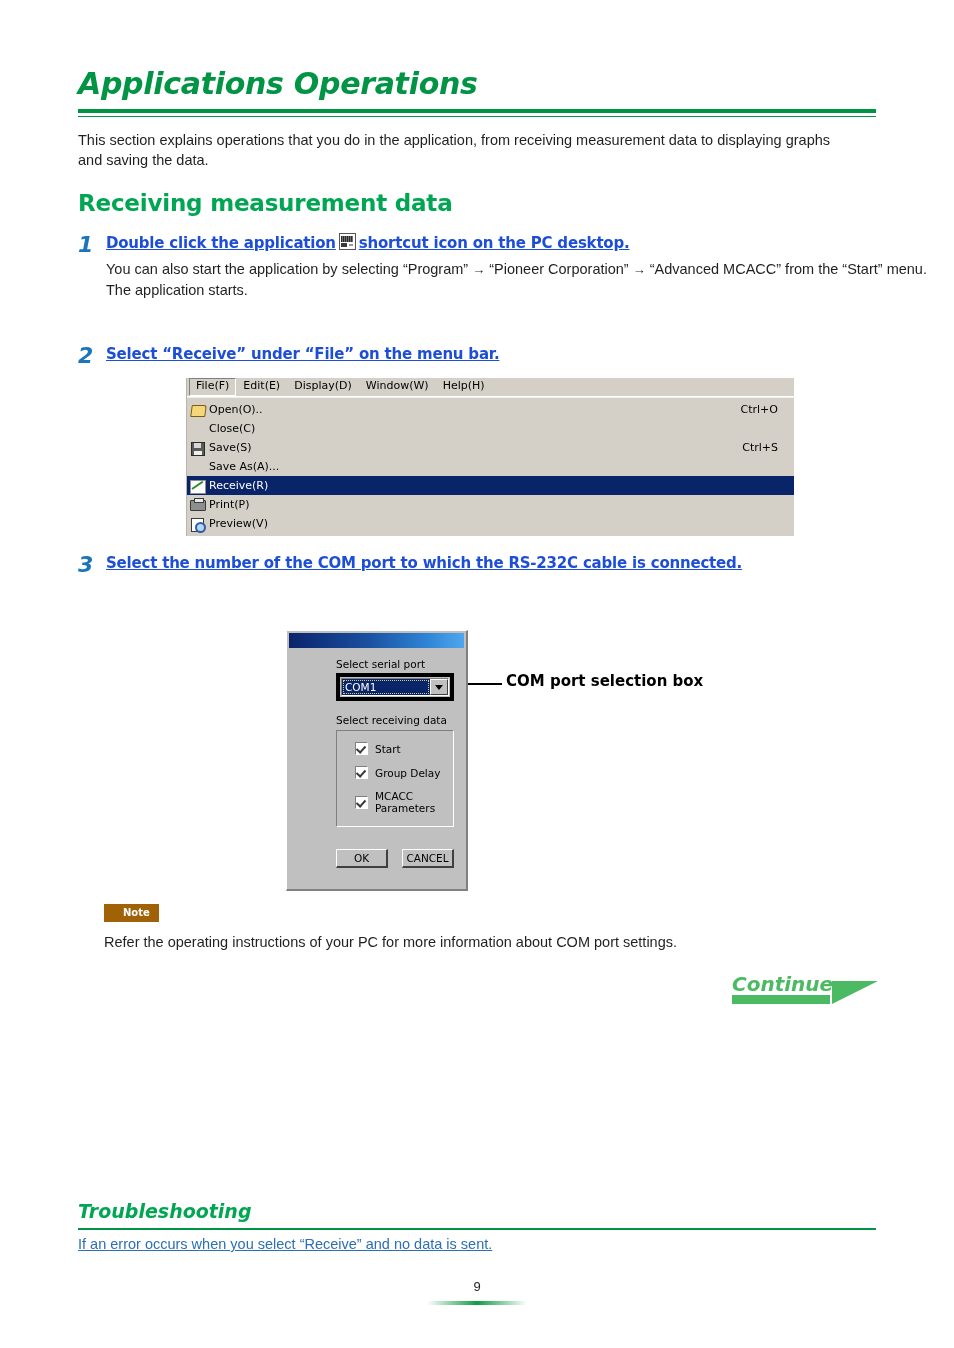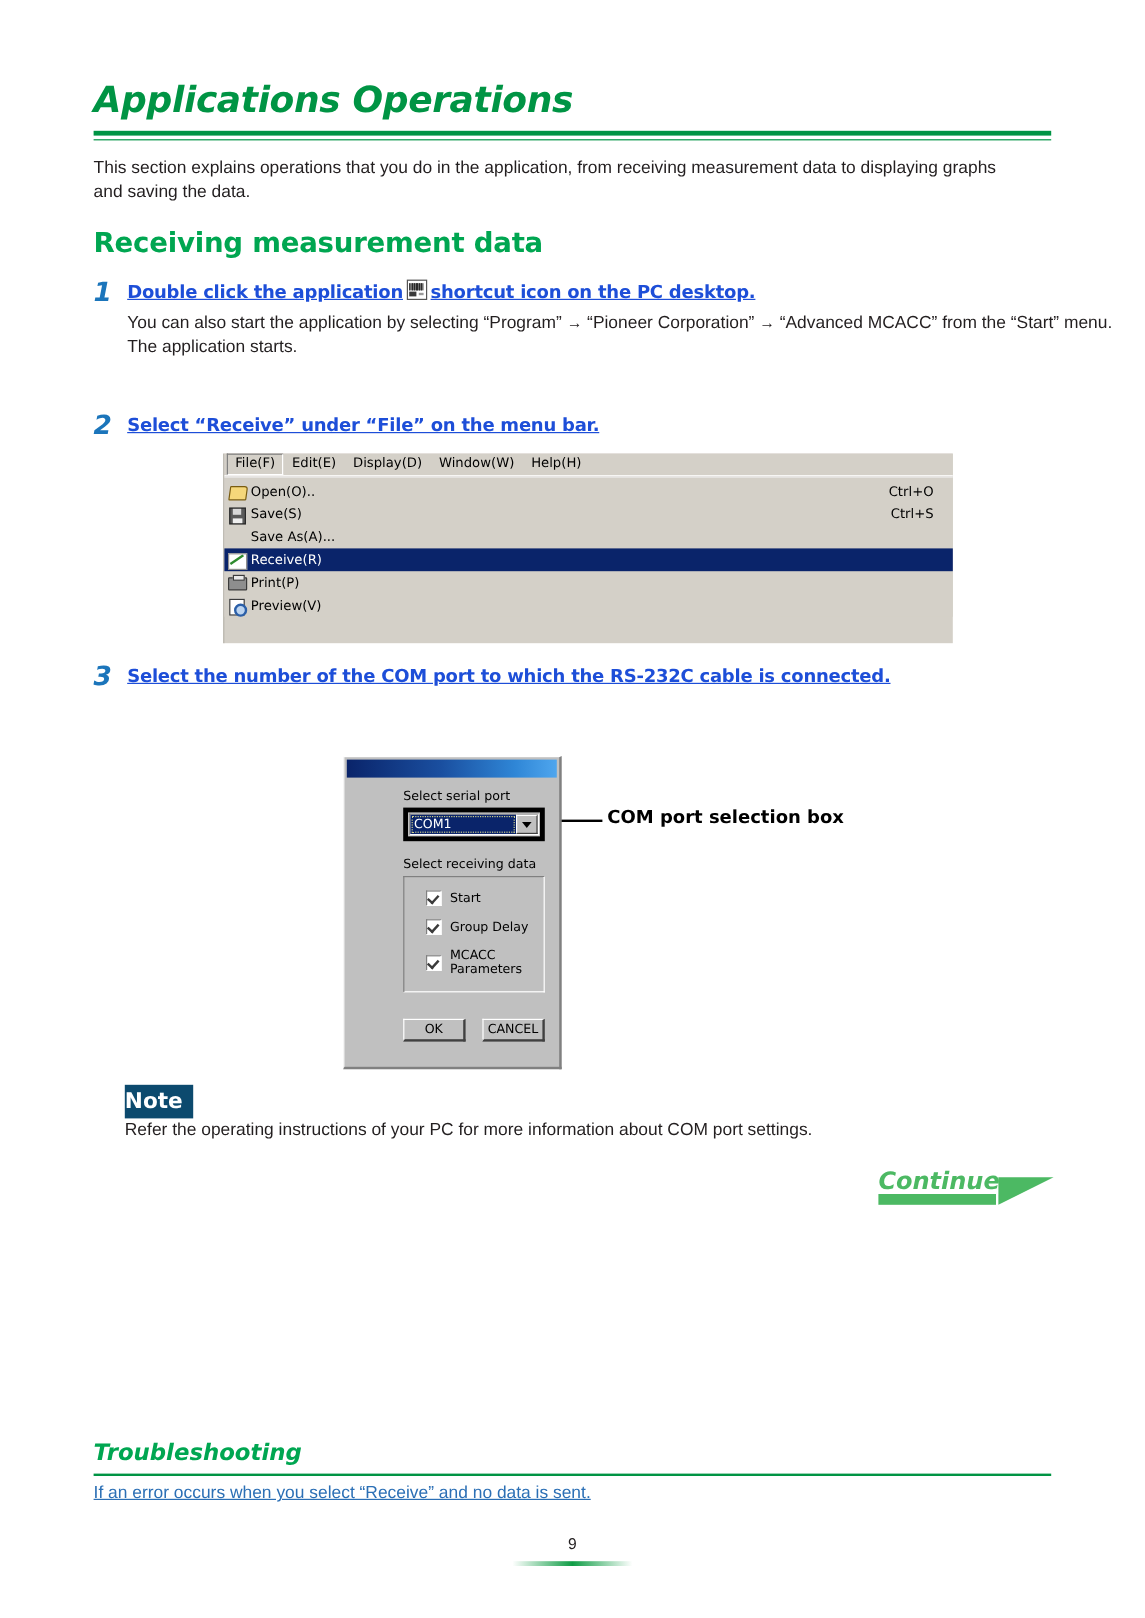--- a/index.html
+++ b/index.html
@@ -407,26 +407,26 @@
     font-weight: bold;
     color: #000000;
     white-space: nowrap;
   }
 
   
   .note-badge {
     position: absolute;
     left: 104px;
     top: 904px;
-    background: #0c4a6e;
+    background: #a16207;
     color: #ffffff;
     font-family: "DejaVu Sans", sans-serif;
-    font-size: 18px;
-    font-weight: bold;
-    padding: 3px 9px 4px 0;
+    font-size: 10px;
+    font-weight: bold;
+    padding: 3px 9px 4px 19px;
   }
   .note-text {
     position: absolute;
     left: 104px;
     top: 932px;
     width: 760px;
     font-size: 14.5px;
     line-height: 20px;
     color: #231f20;
   }
@@ -554,20 +554,24 @@
   </div>
   <div class="menu-panel">
     <div class="menu-item">
       <span class="menu-icon">
           <i class="ic-open"></i>
         </span>
       <span class="menu-label">Open(O)..</span>
       <span class="menu-accel">Ctrl+O</span>
     </div>
     <div class="menu-item">
+      <span class="menu-icon"></span>
+      <span class="menu-label">Close(C)</span>
+    </div>
+    <div class="menu-item">
       <span class="menu-icon">
           <i class="ic-save"></i>
         </span>
       <span class="menu-label">Save(S)</span>
       <span class="menu-accel">Ctrl+S</span>
     </div>
     <div class="menu-item">
       <span class="menu-icon"></span>
       <span class="menu-label">Save As(A)...</span>
     </div>

